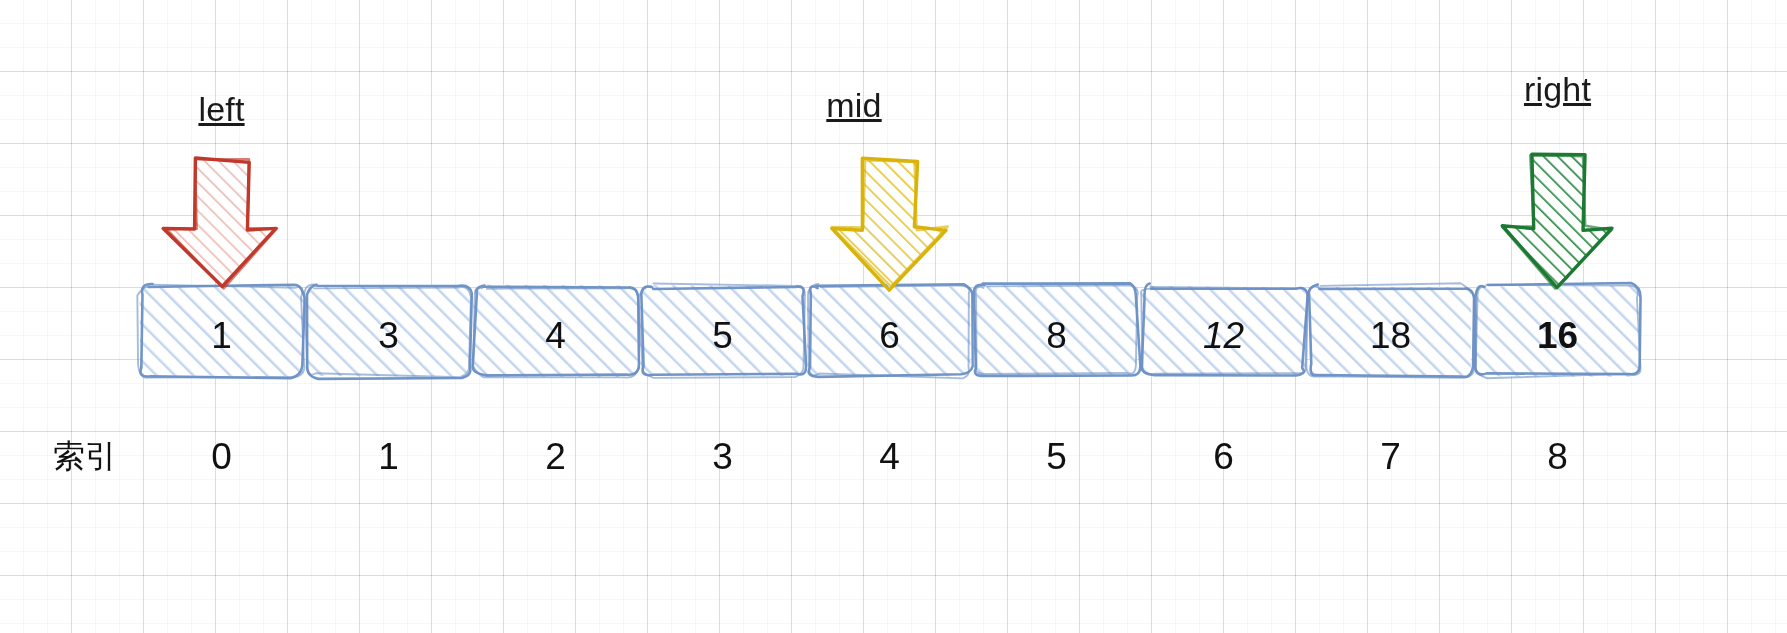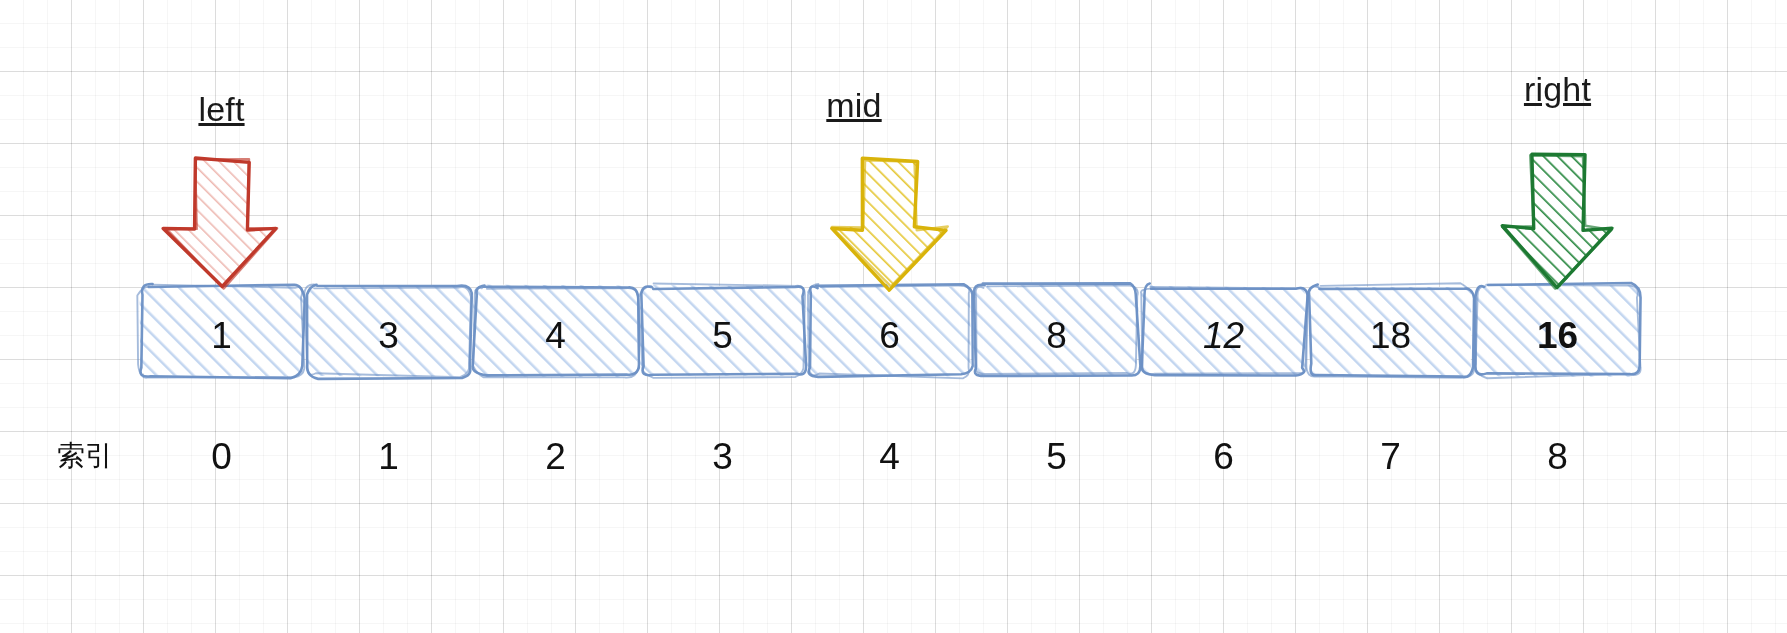--- a/index.html
+++ b/index.html
@@ -61,21 +61,21 @@
     position: absolute;
     font-size: 37px;
     color: #111111;
     white-space: nowrap;
     transform: translate(-50%, -50%);
     line-height: 1;
     user-select: none;
   }
   #index-row-label {
     position: absolute;
-    font-size: 28px;
+    font-size: 32px;
     color: #111111;
     white-space: nowrap;
     transform: translate(-50%, -50%);
     line-height: 1;
     user-select: none;
   }
 </style>
 </head>
 <body>
 

